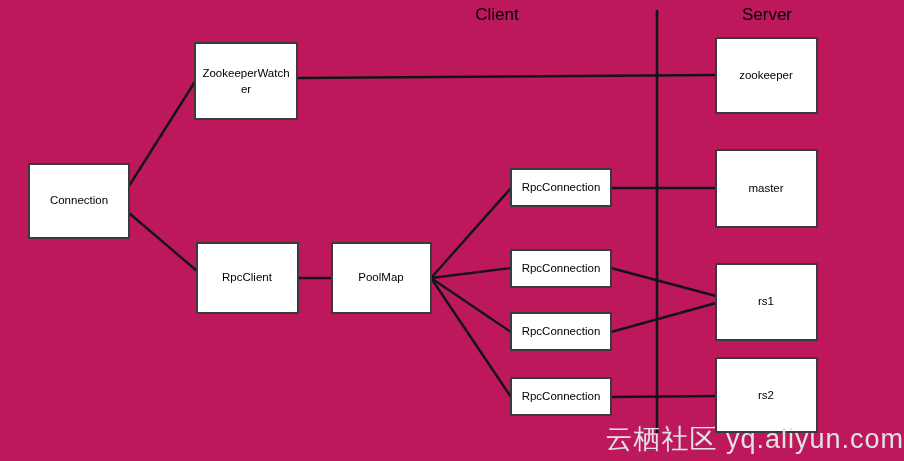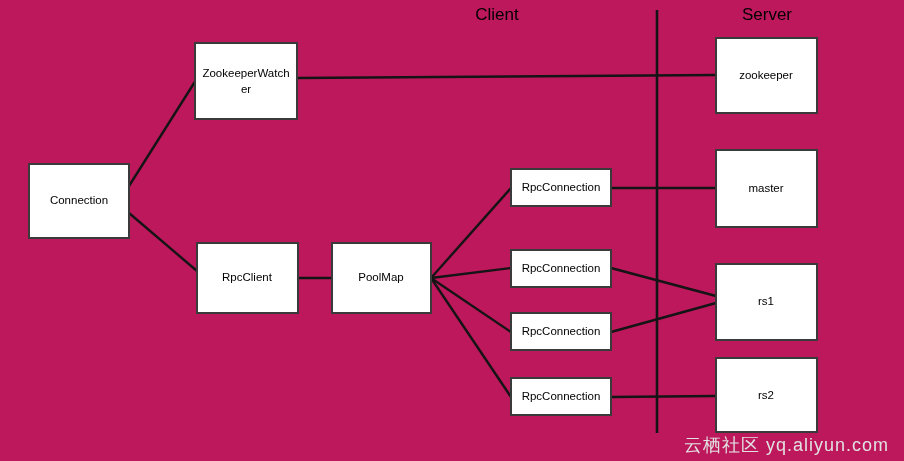--- a/index.html
+++ b/index.html
@@ -52,24 +52,24 @@
   }
   .zone-label {
     font-family: "Liberation Sans", sans-serif;
     font-size: 17px;
     fill: #000000;
     text-anchor: middle;
     dominant-baseline: middle;
   }
   .watermark {
     position: absolute;
-    right: 15px;
+    right: 0;
     bottom: 4px;
     font-family: "Liberation Sans", sans-serif;
-    font-size: 18px;
+    font-size: 27px;
     letter-spacing: 1px;
     color: #e2e2e2;
     white-space: nowrap;
     pointer-events: none;
     user-select: none;
   }
 </style>
 </head>
 <body>
 

